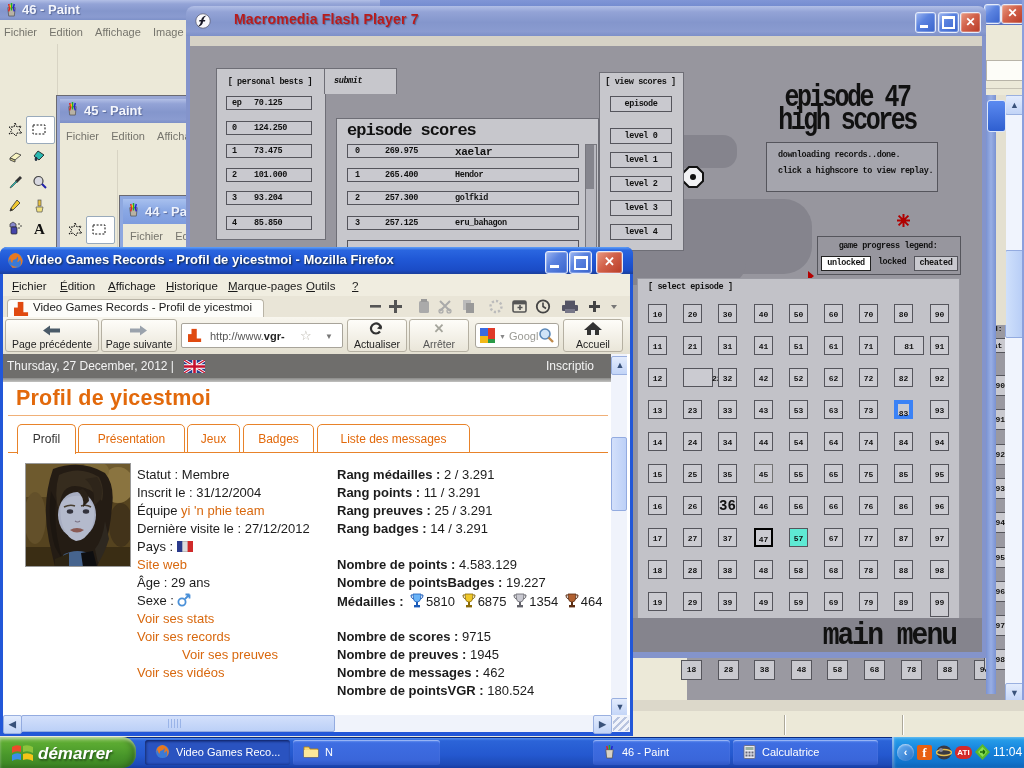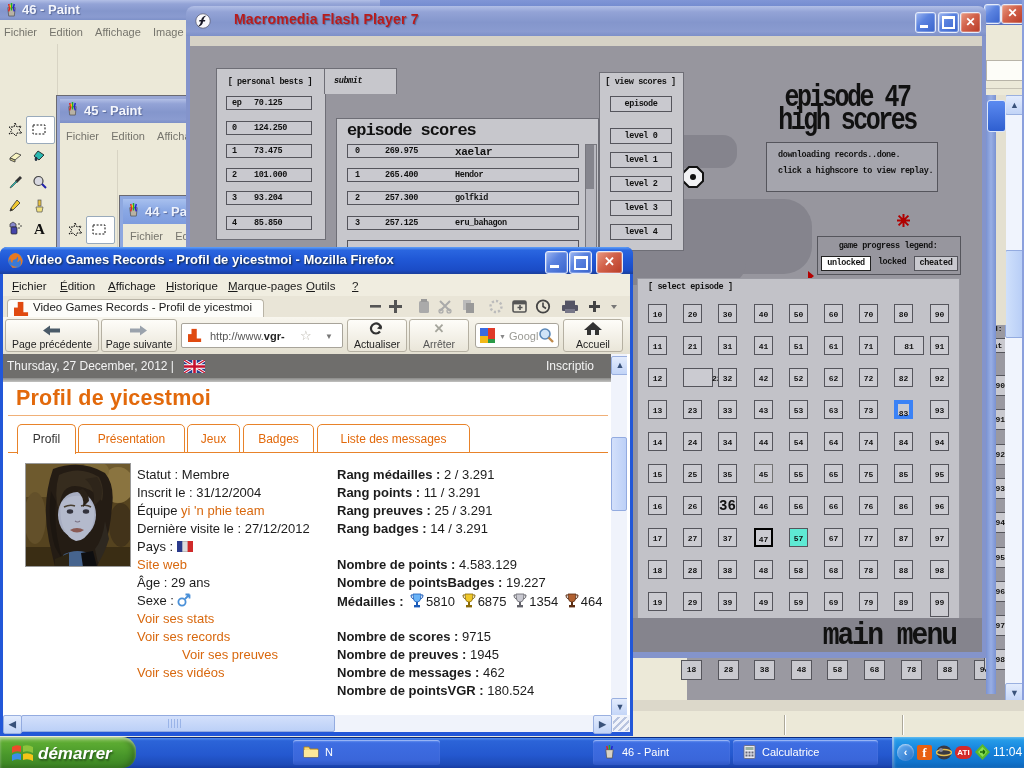--- a/index.html
+++ b/index.html
@@ -545,20 +545,24 @@
 <div class="abs" style="left:613px;top:717px;width:16px;height:14px;background:repeating-linear-gradient(135deg,transparent 0,transparent 3px,#b8c4e0 3px,#b8c4e0 5px);"></div>
 <div class="abs" style="left:0;top:737px;width:1024px;height:31px;background:linear-gradient(180deg,#4f8aee 0%,#2c64d8 9%,#2458cf 55%,#1e4bb8 85%,#15389e 100%);border-top:1px solid #0a2a80;"></div>
 <div class="abs" style="left:0;top:737px;width:136px;height:31px;background:linear-gradient(180deg,#8fce5e 0%,#5cab32 20%,#48962a 60%,#3c8424 100%);border-radius:0 14px 14px 0;box-shadow:inset 0 2px 3px rgba(255,255,255,.45), inset -4px 0 6px rgba(0,0,0,.25);"></div>
 <svg class="abs" style="left:11px;top:743px" width="23" height="20" viewBox="0 0 23 20">
 <path d="M1 4 Q5 1 10 3 L10 9 Q5 7 1 10 Z" fill="#ef4a2a"></path>
 <path d="M12 3 Q17 1 22 4 L22 10 Q17 7 12 9 Z" fill="#8cc43c"></path>
 <path d="M1 12 Q5 9 10 11 L10 17 Q5 15 1 18 Z" fill="#3a8fe8"></path>
 <path d="M12 11 Q17 9 22 12 L22 18 Q17 15 12 17 Z" fill="#f5c418"></path>
     </svg>
 <div class="abs" style="left:38px;top:744px;font-size:17px;font-weight:bold;font-style:italic;color:#fff;text-shadow:1px 2px 2px #2a5a1a;">démarrer</div>
+<div class="abs" style="left:145px;top:740px;width:145px;height:25px;background:linear-gradient(180deg,#1d41a8,#2a53c0 12%,#2a53c0 88%,#1d41a8);box-shadow:inset 1px 1px 3px rgba(0,0,20,.5);border-radius:3px;color:#fff;font-size:11px;line-height:25px;white-space:nowrap;overflow:hidden;"><svg width="15" height="15" viewBox="0 0 17 17" style="vertical-align:-3px;margin:0 6px 0 10px;">
+        <circle cx="8.5" cy="8.5" r="7.5" fill="#3a7ad8"></circle>
+        <path d="M8.5 1 Q14 2 15.5 8 Q16 12 12.5 15 Q15 11 13 7.5 Q12 10 10 10 Q12 7 10.5 4.5 Q10 7 7.5 7.5 Q5 8 5.5 11 Q3 10 3.5 6.5 Q1.5 8 2 11 Q0.8 7 3 4 Q5.5 1 8.5 1 Z" fill="#e87820"></path>
+      </svg>Video Games Reco...</div>
 <div class="abs" style="left:293px;top:740px;width:147px;height:25px;background:linear-gradient(180deg,#5f8df2 0%,#3e6de2 12%,#3a66da 80%,#2f56c4 100%);box-shadow:inset 0 1px 1px rgba(255,255,255,.4);border-radius:3px;color:#fff;font-size:11px;line-height:25px;white-space:nowrap;overflow:hidden;"><svg width="16" height="13" viewBox="0 0 16 13" style="vertical-align:-2px;margin:0 6px 0 10px;">
         <path d="M1 3 L1 12 L15 12 L15 4 L7 4 L6 2 L1 2 Z" fill="#f8d878" stroke="#b8860b" stroke-width="0.8"></path>
         <path d="M1 5 L15 5 L15 12 L1 12 Z" fill="#fce89a"></path>
       </svg>N</div>
 <div class="abs" style="left:593px;top:740px;width:137px;height:25px;background:linear-gradient(180deg,#5f8df2 0%,#3e6de2 12%,#3a66da 80%,#2f56c4 100%);box-shadow:inset 0 1px 1px rgba(255,255,255,.4);border-radius:3px;color:#fff;font-size:11px;line-height:25px;white-space:nowrap;overflow:hidden;"><svg width="13" height="14" viewBox="0 0 14 15" style="vertical-align:-3px;margin:0 6px 0 10px;">
         <path d="M3 5 L11 5 L10 14 L4 14 Z" fill="#d8d2c4" stroke="#555" stroke-width="0.8"></path>
         <path d="M4 1 L5 5" stroke="#d22" stroke-width="1.6"></path>
         <path d="M7 0 L7 5" stroke="#2a2" stroke-width="1.6"></path>
         <path d="M10 1 L9 5" stroke="#22c" stroke-width="1.6"></path>
       </svg>46 - Paint</div>

